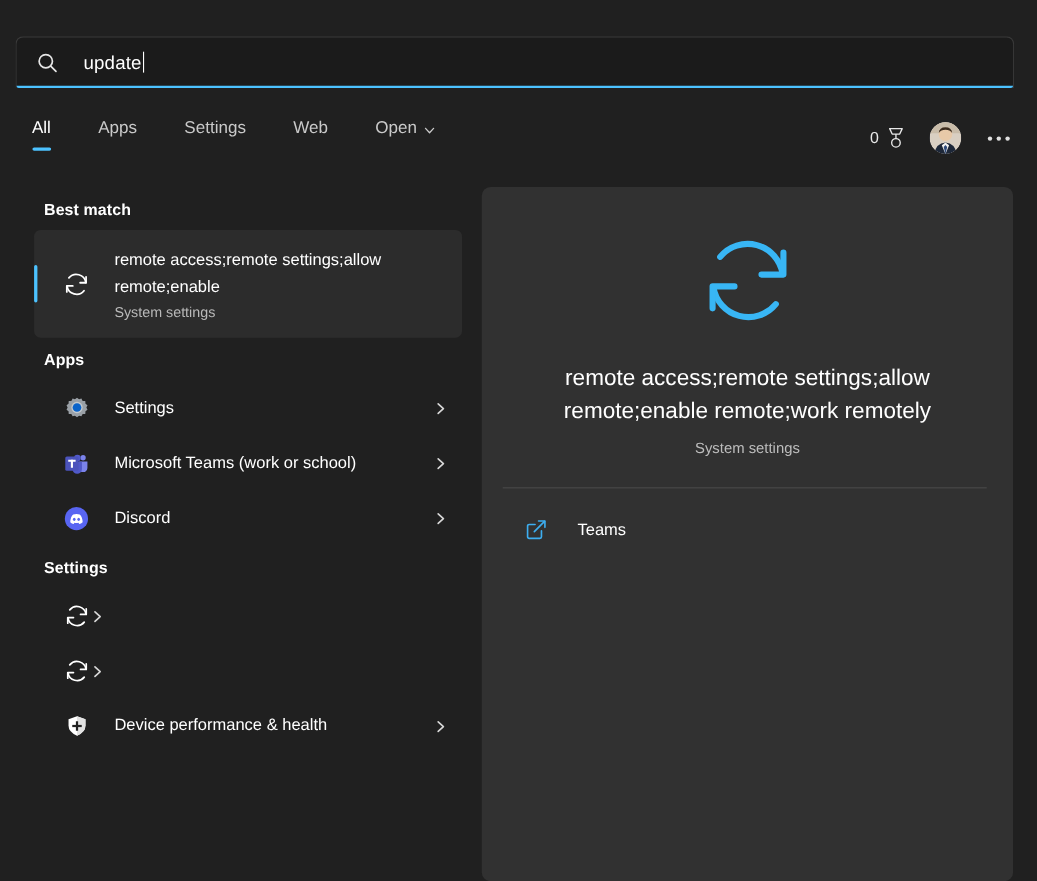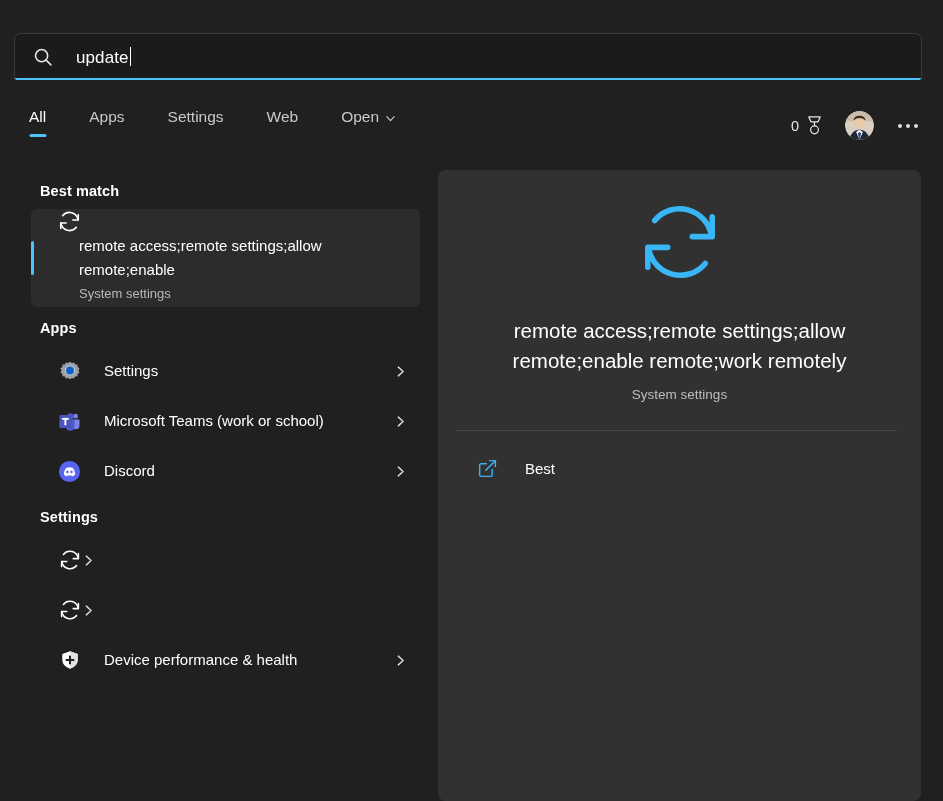--- a/index.html
+++ b/index.html
@@ -177,22 +177,22 @@
     letter-spacing: 0.1px;
   }
 
   .best-card {
     position: relative;
     margin: 0 17px 0 19px;
     height: 98px;
     background: #2c2c2c;
     border-radius: 6px;
     display: flex;
+    align-items: center;
     padding-left: 26px;
-    flex-direction: column;
   }
   .best-card .accent {
     position: absolute;
     left: 0;
     top: 50%;
     transform: translateY(-50%);
     width: 3px;
     height: 34px;
     border-radius: 2px;
     background: #4cc2ff;
@@ -249,21 +249,21 @@
   .preview {
     position: absolute;
     left: 438px;
     top: 170px;
     width: 483px;
     height: 631px;
     background: #313131;
     border-radius: 8px;
   }
   .preview-hero {
-    padding-top: 26px;
+    padding-top: 39px;
     text-align: center;
   }
   .hero-icon {
     width: 92px;
     height: 92px;
     color: #38b6f5;
     margin: 0 auto;
     display: block;
   }
   .preview-title {
@@ -498,17 +498,17 @@
     </div>
 
     <div class="divider"></div>
 
     <div class="action-row">
       <svg class="action-icon" viewBox="0 0 24 24" fill="none" stroke="currentColor" stroke-width="1.7" stroke-linecap="round" stroke-linejoin="round">
         <path d="M17.4 13.2 V19.4 A1.6 1.6 0 0 1 15.8 21 H4.6 A1.6 1.6 0 0 1 3 19.4 V8.2 A1.6 1.6 0 0 1 4.6 6.6 H10.8"></path>
         <polyline points="14.4,3 21,3 21,9.6"></polyline>
         <line x1="10" y1="14" x2="20.6" y2="3.4"></line>
       </svg>
-      <div class="action-label">Best</div>
+      <div class="action-label">Teams</div>
     </div>
   </div>
 
 </div>
 
 </body></html>

